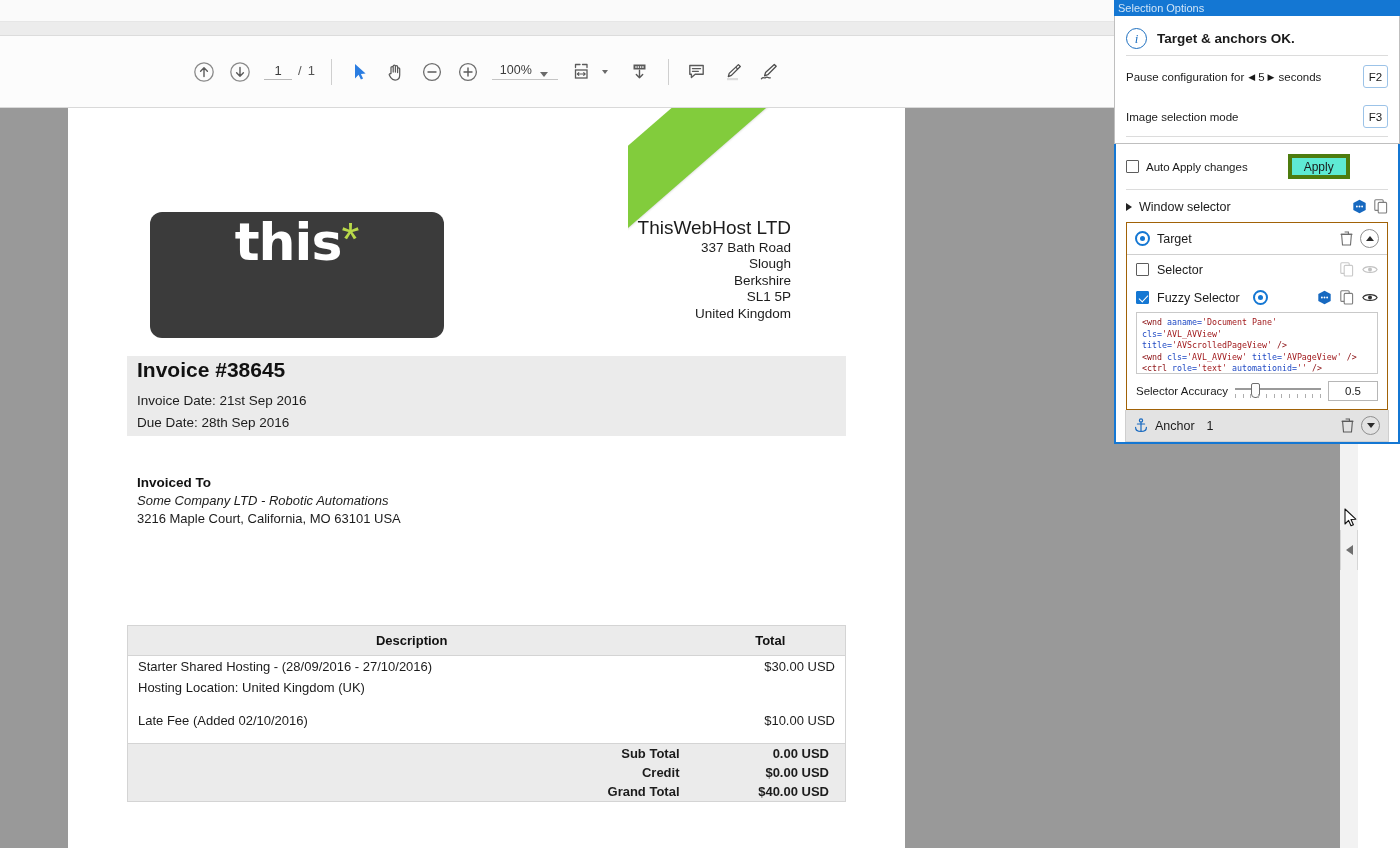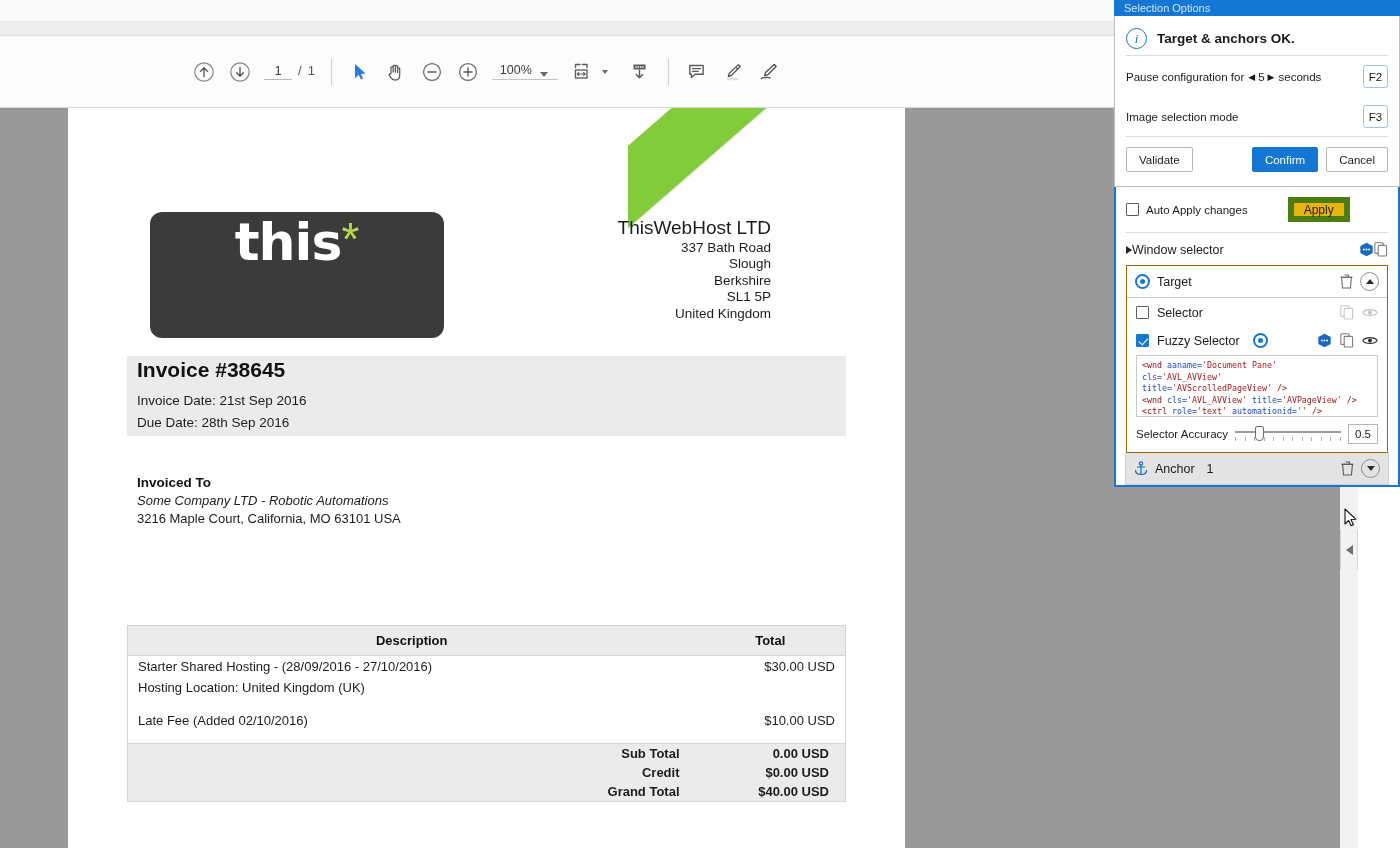--- a/index.html
+++ b/index.html
@@ -84,21 +84,21 @@
     background: #3b3b3b; border-radius: 12px;
     display: flex; justify-content: center;
   }
   .logo-txt {
     font-size: 52px; font-weight: 700; color: #ffffff;
     font-family: "DejaVu Sans", sans-serif; letter-spacing: -1px;
   }
   .logo-star { color: #b9d94a; font-size: 46px; }
 
   .company {
-    position: absolute; right: 134px; top: 108px; text-align: right;
+    position: absolute; right: 114px; top: 108px; text-align: right;
     color: #1c1c1c;
   }
   .company .cname { font-size: 19px; line-height: 24px; }
   .company .cline { font-size: 13.5px; line-height: 16.4px; }
 
   .inv-band {
     position: absolute; left: 59px; top: 248px; width: 719px; height: 80px;
     background: #ebebeb;
   }
   .inv-title {
@@ -153,21 +153,21 @@
     background: #f2f2f2;
   }
 
   
   .panel {
     position: absolute; left: 1114px; top: 0px; width: 286px;
     font-family: "Liberation Sans", sans-serif; z-index: 40;
   }
   .panel-title {
     height: 16px; background: #1477d3; color: #cfe4f7; font-size: 11px;
-    display: flex; align-items: center; padding-left: 10px;
+    display: flex; align-items: center; padding-left: 4px;
   }
   .panel-body { background: #ffffff; border: 1px solid #bfbfbf; border-top: none; padding: 0 11px 6px; }
   .ok-row { display: flex; align-items: center; gap: 10px; padding: 12px 0 6px; }
   .info-circle {
     width: 21px; height: 21px; border: 1.6px solid #1d6fc0; border-radius: 50%;
     color: #1d6fc0; font-size: 13px; font-style: italic; font-family: "Liberation Serif", serif;
     display: flex; align-items: center; justify-content: center; flex: none;
   }
   .ok-text { font-size: 13.5px; font-weight: 700; color: #1a1a1a; }
   .hint { font-size: 11.5px; color: #2b2b2b; padding-bottom: 11px; }
@@ -206,26 +206,26 @@
     flex: none; border-radius: 1px;
   }
   .cbox.on {
     background: #1477d3; border-color: #1477d3; position: relative;
   }
   .cbox.on::after {
     content: ""; position: absolute; left: 3.6px; top: 0.8px; width: 4px; height: 8px;
     border: solid #ffffff; border-width: 0 1.8px 1.8px 0; transform: rotate(43deg);
   }
   .apply-btn {
-    height: 25px; min-width: 62px; border: 6px solid #4d7c0f; background: #eab308;
+    height: 25px; min-width: 62px; border: 4px solid #4d7c0f; background: #5eead4;
     font-size: 12px; color: #1a1a1a; display: flex; align-items: center;
     justify-content: center; cursor: pointer; font-family: "Liberation Sans", sans-serif;
   }
   .ws-row {
-    display: flex; align-items: center; padding: 9px 0 8px;
+    display: flex; align-items: center; gap: 7px; padding: 9px 0 8px;
   }
   .tri-right {
     width: 0; height: 0; border-top: 4.5px solid transparent;
     border-bottom: 4.5px solid transparent; border-left: 6.5px solid #222;
     cursor: pointer;
   }
   .ws-label { font-size: 12.5px; color: #1a1a1a; flex: 1; }
   .ico { display: flex; align-items: center; justify-content: center; cursor: pointer; }
   .hexico { width: 15px; height: 15px; }
   .copyico { width: 14px; height: 15px; }
@@ -279,21 +279,21 @@
   .slider .thumb {
     position: absolute; left: 19%; top: 0px; width: 9px; height: 15px;
     background: #fdfdfd; border: 1px solid #6e6e6e; border-radius: 2px 2px 4px 4px;
   }
   .slider .ticks {
     position: absolute; left: 0; top: 11px; width: 100%; height: 4px;
     display: flex; justify-content: space-between;
   }
   .slider .ticks i { width: 1px; height: 4px; background: #aeaeae; }
   .acc-val {
-    width: 30px; height: 20px; border: 1px solid #b6b6b6; background: #fff;
+    width: 50px; height: 20px; border: 1px solid #b6b6b6; background: #fff;
     font-size: 11.5px; color: #1a1a1a; display: flex; align-items: center;
     justify-content: center; flex: none;
   }
   .anchor-row {
     display: flex; align-items: center; gap: 7px; background: #e3e3e3;
     border: 1px solid #cfcfcf; border-top: none; padding: 6px 8px; margin: 0 -1px;
   }
   .anchor-row .name { font-size: 12.5px; color: #1a1a1a; }
   .anchor-row .num { font-size: 12.5px; color: #1a1a1a; margin-left: 5px; flex: 1; }
   .cursor-arrow { position: absolute; left: 1344px; top: 508px; z-index: 60; }
@@ -505,26 +505,20 @@
         <div class="fkey">F2</div>
       </div>
 
       <div class="opt-row">
         <div class="opt-label">Image selection mode</div>
         <div class="fkey">F3</div>
       </div>
 
       <div class="hr"></div>
 
-      <div class="btn-row">
-        <div class="btn">Validate</div>
-        <div class="btn-spacer"></div>
-        <div class="btn primary">Confirm</div>
-        <div class="btn">Cancel</div>
-      </div>
     </div>
 
     <div class="cfg">
       <div class="cfg-top">
         <label class="chk-lbl">
           <span class="cbox"></span>
           <span>Auto Apply changes</span>
         </label>
         <div class="apply-btn">Apply</div>
       </div>

